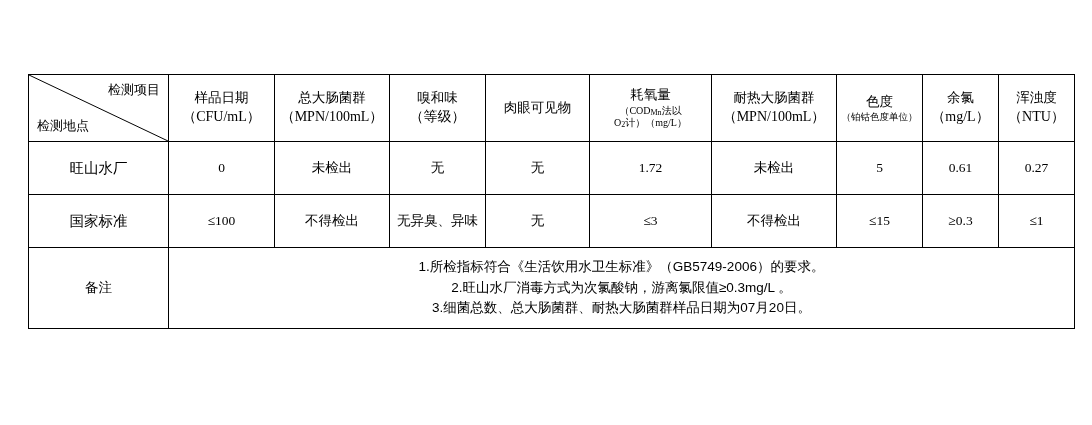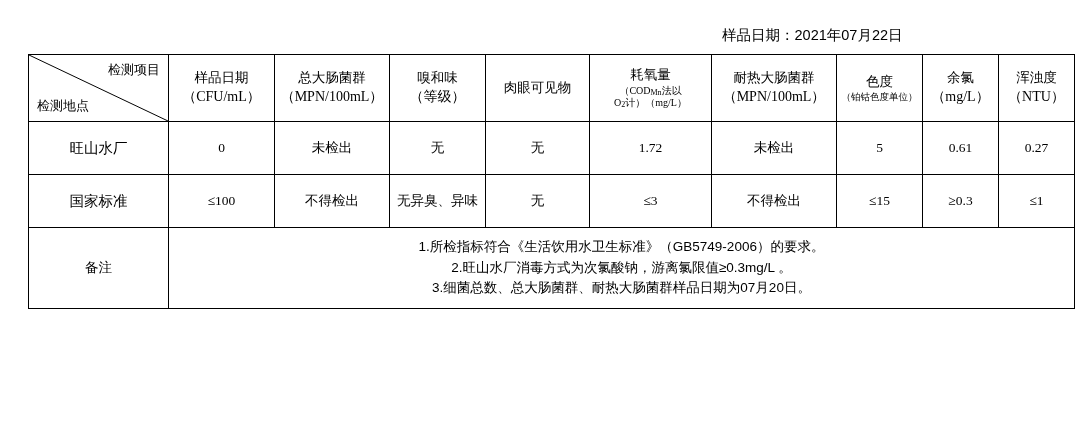--- a/index.html
+++ b/index.html
@@ -45,21 +45,21 @@
   }
   .meta-right {
     position: absolute;
     left: 722px;
     top: 0;
     white-space: nowrap;
   }
   table.main {
     border-collapse: collapse;
     margin-left: 28px;
-    margin-top: 8px;
+    margin-top: 28px;
     width: 1040px;
     table-layout: fixed;
   }
   table.main td, table.main th {
     border: 1px solid #000000;
     text-align: center;
     vertical-align: middle;
     font-weight: normal;
     font-size: 13.5px;
     padding: 0 2px;
@@ -146,21 +146,20 @@
     vertical-align: bottom;
   }
 </style>
 </head>
 <body>
 
 <div class="page">
 
 
   <div class="meta-row">
-    <div class="meta-right">样品日期：2021年07月22日</div>
   </div>
 
   <table class="main">
     <colgroup>
       <col style="width:140px">
       <col style="width:106px">
       <col style="width:115px">
       <col style="width:96px">
       <col style="width:104px">
       <col style="width:122px">

